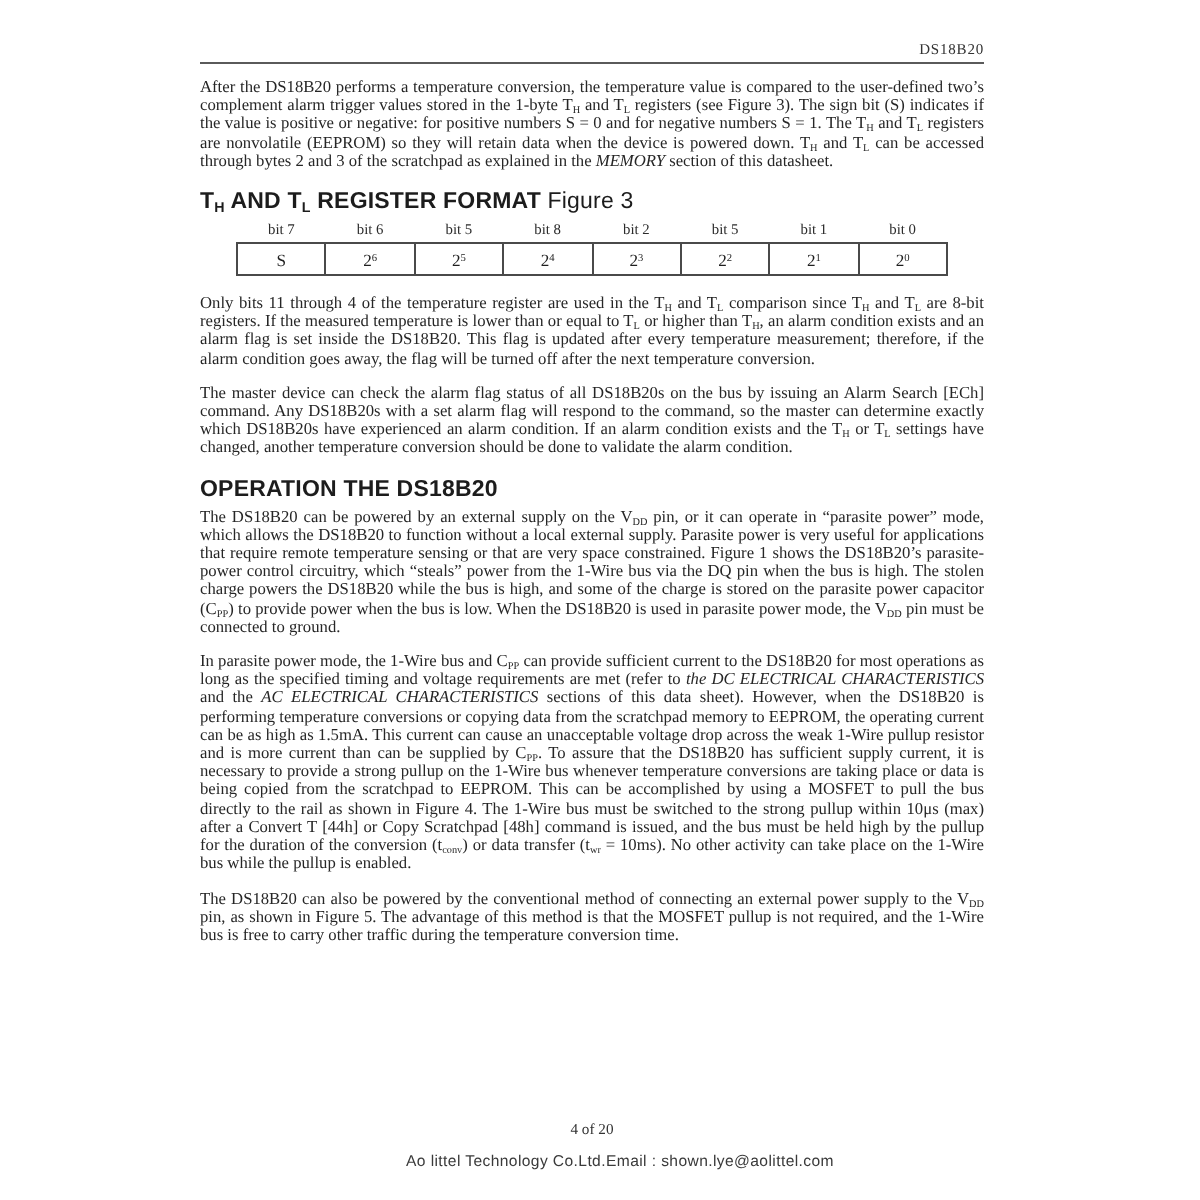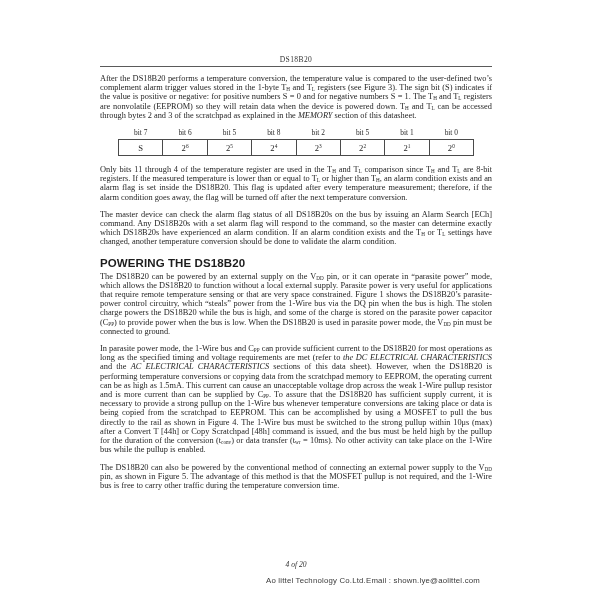--- a/index.html
+++ b/index.html
@@ -11,25 +11,24 @@
     overflow: hidden;
     font-family: "Liberation Serif", serif;
     color: #262626;
   }
   .content {
     position: absolute;
     left: 100px; top: 20px;
     width: 392px;
   }
   .doc-head {
-    text-align: center;
+    text-align: right;
     font-size: 7.5px;
     letter-spacing: 0.4px;
     color: #333;
-    margin-top: 35px;
   }
   .rule {
     border-top: 1px solid #5a5a5a;
     margin-top: 2px;
     margin-bottom: 7px;
   }
   h1, h2, h3 {
     font-family: "Liberation Sans", sans-serif;
     font-weight: bold;
     font-size: 11.5px;
@@ -73,47 +72,47 @@
     color: #1f1f1f;
     background: #ffffff;
   }
   .page-num {
     position: absolute;
     left: 100px; width: 392px;
     top: 560px;
     text-align: center;
     font-size: 7.6px;
     color: #333;
-    font-style: italic;
   }
   .footer-row {
     position: absolute;
     left: 140px; right: 120px;
     top: 576px;
     display: flex;
-    justify-content: flex-end;
+    justify-content: center;
     font-family: "Liberation Sans", sans-serif;
     font-size: 7.8px;
     color: #3a3a3a;
     letter-spacing: 0.2px;
   }
 </style>
 </head>
 <body>
 
 <div class="page">
   <div class="content">
 
     <div class="doc-head">
       <span class="doc-id">DS18B20</span>
       <div class="rule"></div>
     </div>
 
     <p>After the DS18B20 performs a temperature conversion, the temperature value is compared to the user-defined two’s complement alarm trigger values stored in the 1-byte T<sub>H</sub> and T<sub>L</sub> registers (see Figure 3). The sign bit (S) indicates if the value is positive or negative: for positive numbers S = 0 and for negative numbers S = 1. The T<sub>H</sub> and T<sub>L</sub> registers are nonvolatile (EEPROM) so they will retain data when the device is powered down. T<sub>H</sub> and T<sub>L</sub> can be accessed through bytes 2 and 3 of the scratchpad as explained in the <i>MEMORY</i> section of this datasheet.</p>
 
+    <h2 class="fmt">T<sub>H</sub> AND T<sub>L</sub> REGISTER FORMAT <span class="fw-normal">Figure 3</span></h2>
 
     <table class="reg-table">
       <tbody>
           <tr>
         <th>bit 7</th>
         <th>bit 6</th>
         <th>bit 5</th>
         <th>bit 8</th>
         <th>bit 2</th>
         <th>bit 5</th>
@@ -129,21 +128,21 @@
         <td>2<sup>2</sup></td>
         <td>2<sup>1</sup></td>
         <td>2<sup>0</sup></td>
       </tr>
     </tbody>
       </table>
 
     <p>Only bits 11 through 4 of the temperature register are used in the T<sub>H</sub> and T<sub>L</sub> comparison since T<sub>H</sub> and T<sub>L</sub> are 8-bit registers. If the measured temperature is lower than or equal to T<sub>L</sub> or higher than T<sub>H</sub>, an alarm condition exists and an alarm flag is set inside the DS18B20. This flag is updated after every temperature measurement; therefore, if the alarm condition goes away, the flag will be turned off after the next temperature conversion.</p>
     <p>The master device can check the alarm flag status of all DS18B20s on the bus by issuing an Alarm Search [ECh] command. Any DS18B20s with a set alarm flag will respond to the command, so the master can determine exactly which DS18B20s have experienced an alarm condition. If an alarm condition exists and the T<sub>H</sub> or T<sub>L</sub> settings have changed, another temperature conversion should be done to validate the alarm condition.</p>
 
-    <h3 class="pwr">POWERING THE DS18B20</h3>
+    <h3 class="pwr">OPERATION THE DS18B20</h3>
     <p>The DS18B20 can be powered by an external supply on the V<sub>DD</sub> pin, or it can operate in “parasite power” mode, which allows the DS18B20 to function without a local external supply.  Parasite power is very useful for applications that require remote temperature sensing or that are very space constrained. Figure 1 shows the DS18B20’s parasite-power control circuitry, which “steals” power from the 1-Wire bus via the DQ pin when the bus is high. The stolen charge powers the DS18B20 while the bus is high, and some of the charge is stored on the parasite power capacitor (C<sub>PP</sub>) to provide power when the bus is low.  When the DS18B20 is used in parasite power mode, the V<sub>DD</sub> pin must be connected to ground.</p>
     <p>In parasite power mode, the 1-Wire bus and C<sub>PP</sub> can provide sufficient current to the DS18B20 for most operations as long as the specified timing and voltage requirements are met (refer to <i>the DC ELECTRICAL CHARACTERISTICS</i> and the <i>AC ELECTRICAL CHARACTERISTICS</i> sections of this data sheet). However, when the DS18B20 is performing temperature conversions or copying data from the scratchpad memory to EEPROM, the operating current can be as high as 1.5mA. This current can cause an unacceptable voltage drop across the weak 1-Wire pullup resistor and is more current than can be supplied by C<sub>PP</sub>. To assure that the DS18B20 has sufficient supply current, it is necessary to provide a strong pullup on the 1-Wire bus whenever temperature conversions are taking place or data is being copied from the scratchpad to EEPROM. This can be accomplished by using a MOSFET to pull the bus directly to the rail as shown in Figure 4. The 1-Wire bus must be switched to the strong pullup within 10μs (max) after a Convert T [44h] or Copy Scratchpad [48h] command is issued, and the bus must be held high by the pullup for the duration of the conversion (t<sub>conv</sub>) or data transfer (t<sub>wr</sub> = 10ms).  No other activity can take place on the 1-Wire bus while the pullup is enabled.</p>
     <p>The DS18B20 can also be powered by the conventional method of connecting an external power supply to the V<sub>DD</sub> pin, as shown in Figure 5. The advantage of this method is that the MOSFET pullup is not required, and the 1-Wire bus is free to carry other traffic during the temperature conversion time.</p>
 
   </div>
 
   <div class="page-num">4 of 20</div>
 
   <div class="footer-row">
     <span>Ao littel Technology Co.Ltd.</span>

